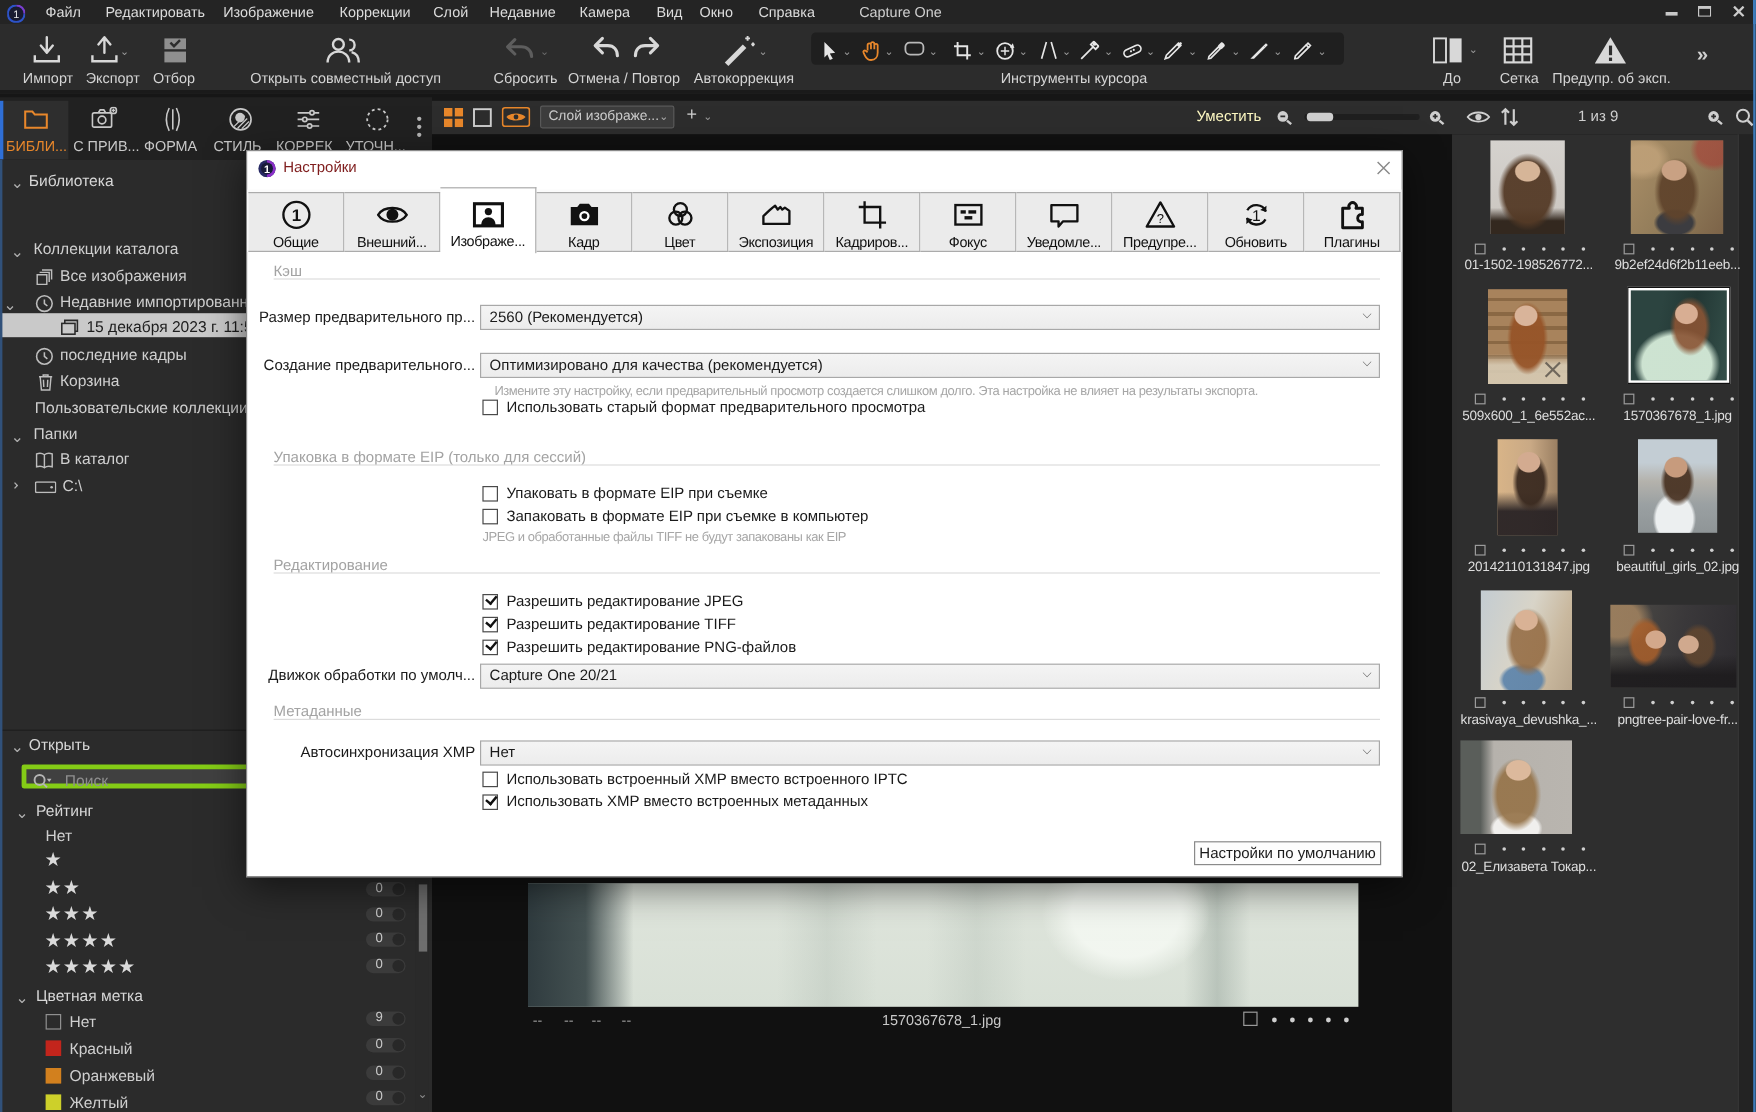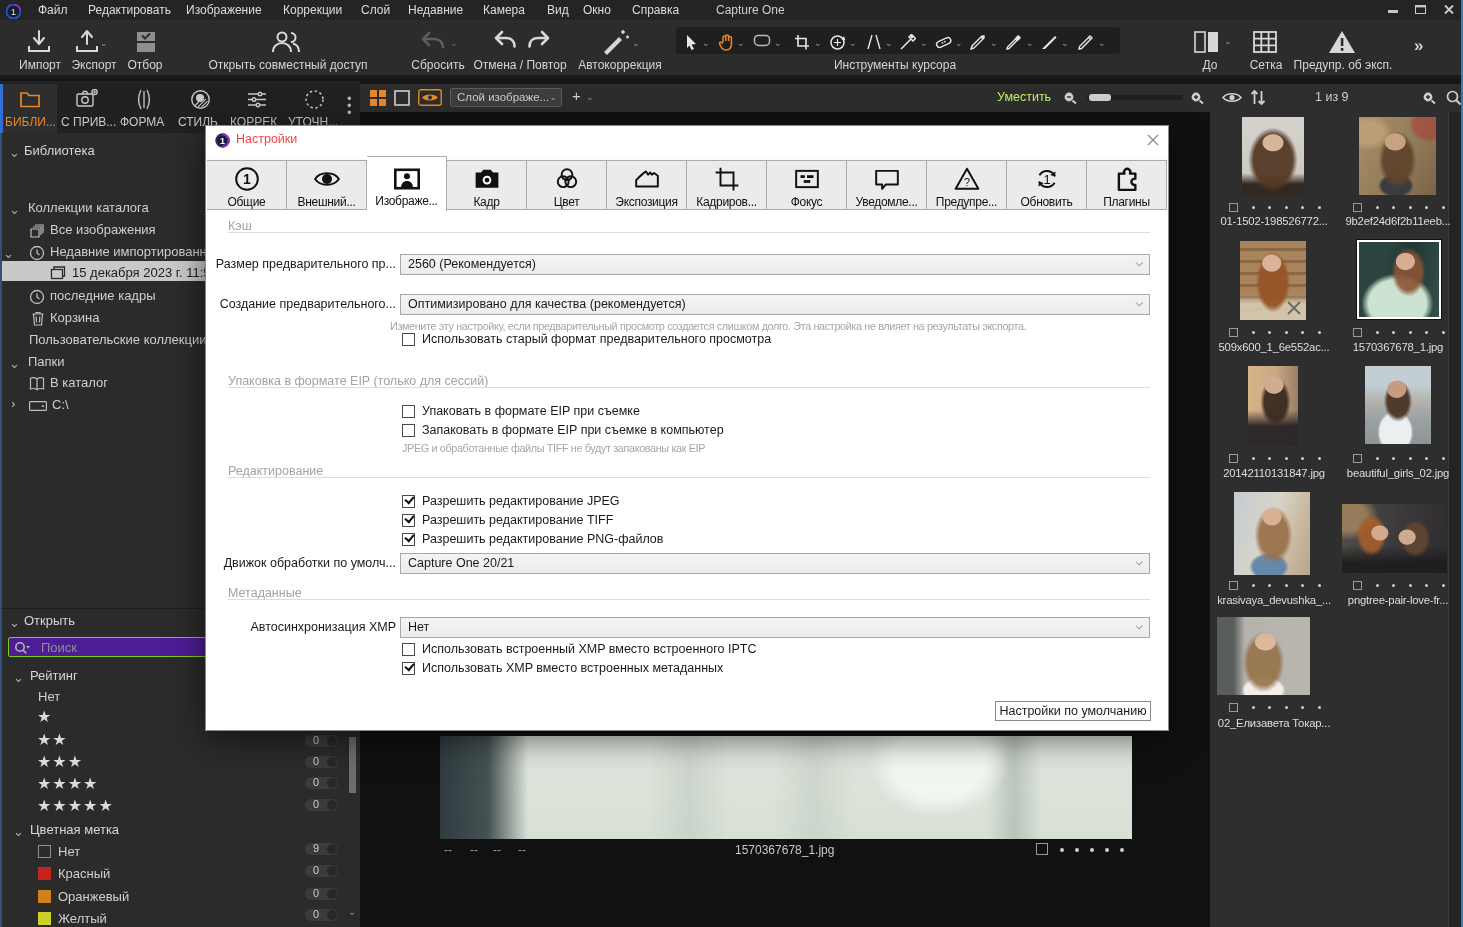--- a/index.html
+++ b/index.html
@@ -351,21 +351,21 @@
   <span class="abs chev" style="left:5px;top:264px;transform:rotate(-90deg)">⌄</span>
   <svg class="abs" style="left:29px;top:268px" width="18" height="10" viewBox="0 0 18 10">
       <rect x="0.6" y="0.6" width="16.8" height="8.8" rx="1" fill="none" stroke="#bdbdbd" stroke-width="1.2"></rect>
       <circle cx="14" cy="5" r="1.1" fill="#bdbdbd"></circle>
     </svg>
   <span class="abs" style="left:52px;top:264px">C:\</span>
 
   <div class="abs" style="left:0;top:475px;width:360px;height:1px;background:#1e1e1e"></div>
   <span class="abs chev" style="left:9px;top:482px">⌄</span>
   <span class="abs" style="left:24px;top:480px;color:#d6d6d6">Открыть</span>
-  <div class="abs" style="left:8px;top:504px;width:346px;height:20px;background:#4c1d95;border:1px solid #84cc16;border-radius:2px">
+  <div class="abs" style="left:18px;top:504px;width:346px;height:20px;background:#404040;border:4px solid #84cc16;border-radius:2px">
     <svg class="abs" style="left:5px;top:3px" width="16" height="14" viewBox="0 0 16 14">
         <circle cx="6" cy="6" r="4.2" fill="none" stroke="#b5b5b5" stroke-width="1.6"></circle>
         <path d="M9 9 l3.2 3.2" stroke="#b5b5b5" stroke-width="1.6"></path>
         <path d="M12 5 l4 0 -2 2.6 Z" fill="#b5b5b5"></path>
       </svg>
     <span class="abs" style="left:32px;top:2px;color:#8f8f8f">Поиск</span>
   </div>
   <span class="abs chev" style="left:13px;top:537px">⌄</span>
   <span class="abs" style="left:30px;top:535px;color:#d6d6d6">Рейтинг</span>
   <span class="abs" style="left:38px;top:556px">Нет</span>
@@ -429,21 +429,21 @@
       <rect x="1" y="1" width="14" height="14" fill="none" stroke="#d0d0d0" stroke-width="1.6"></rect>
     </svg>
   <svg class="abs" style="left:58px;top:5px" width="24" height="17" viewBox="0 0 24 17">
       <rect x="0.8" y="0.8" width="22.4" height="15.4" rx="2" fill="none" stroke="#e8872b" stroke-width="1.4"></rect>
       <path d="M4 8.5 C7 4.5 17 4.5 20 8.5 C17 12.5 7 12.5 4 8.5 Z" fill="#e8872b"></path>
       <circle cx="12" cy="8.5" r="2" fill="#2d2d2d"></circle>
     </svg>
   <div class="abs" style="left:90px;top:4px;width:112px;height:19px;background:#3d3d3d;border:1px solid #5a5a5a;border-radius:2px;color:#cccccc;font-size:11.5px;padding:2px 0 0 6px;white-space:nowrap;overflow:hidden">Слой изображе... <span style="position:absolute;right:4px;top:3px;font-size:9px;color:#aaa">⌄</span></div>
   <span class="abs" style="left:212px;top:3px;color:#cfcfcf;font-size:15px">+</span>
   <span class="abs" style="left:226px;top:8px;color:#9a9a9a;font-size:9px">⌄</span>
-  <span class="abs" style="left:637px;top:6px;color:#bef264;font-size:12.5px">Уместить</span>
+  <span class="abs" style="left:637px;top:6px;color:#fef9c3;font-size:12.5px">Уместить</span>
   <svg class="abs" style="left:703px;top:7px" width="15" height="14" viewBox="0 0 15 14">
       <circle cx="6" cy="6" r="4.4" fill="#cfcfcf"></circle>
       <path d="M9.5 9.5 l3.5 3" stroke="#cfcfcf" stroke-width="2"></path>
       <path d="M4 6 h4" stroke="#2d2d2d" stroke-width="1.4"></path>
     </svg>
   <div class="abs" style="left:727px;top:11px;width:96px;height:5px;background:#1f1f1f;border-radius:2px"></div>
   <div class="abs" style="left:729px;top:10px;width:22px;height:7px;background:#cfcfcf;border-radius:3px"></div>
   <svg class="abs" style="left:830px;top:7px" width="15" height="14" viewBox="0 0 15 14">
       <circle cx="6" cy="6" r="4.4" fill="#cfcfcf"></circle>
       <path d="M9.5 9.5 l3.5 3" stroke="#cfcfcf" stroke-width="2"></path>
@@ -580,21 +580,21 @@
     </div>
   <div class="abs cap" style="left:2px;top:605px;width:124px">02_Елизавета Токар...</div>
 </div>
 <div class="abs" id="dialog">
   <svg class="abs" style="left:9px;top:7px" width="15" height="15" viewBox="0 0 15 15">
     <circle cx="7.5" cy="7.5" r="7.2" fill="#272a64"></circle>
     <path d="M7.5 0.3 A7.2 7.2 0 0 1 7.5 14.7 Z" fill="#8b30c9"></path>
     <circle cx="7.5" cy="7.5" r="5" fill="#191b3a"></circle>
     <text x="7.5" y="11" font-size="9" fill="#fff" text-anchor="middle" font-weight="bold">1</text>
   </svg>
-  <span class="abs" style="left:30px;top:6px;color:#ef4444">Настройки</span>
+  <span class="abs" style="left:30px;top:6px;color:#7f1d1d">Настройки</span>
   <svg class="abs" style="left:941px;top:8px" width="12" height="12" viewBox="0 0 12 12">
       <path d="M1 1 L11 11 M11 1 L1 11" stroke="#8a8a8a" stroke-width="1.2"></path>
     </svg>
 
   <div class="abs" style="left:0;top:32px;width:962px;height:52px;background:#fbfbfb"></div>
   <div class="abs tab" style="left:1px">
     <svg viewBox="0 0 24 24">
         <circle cx="12" cy="12" r="10" fill="none" stroke="#111" stroke-width="1.8"></circle>
         <text x="12" y="17" font-size="13" text-anchor="middle" fill="#111" font-weight="bold">1</text>
       </svg>
@@ -687,21 +687,21 @@
   <div class="abs rlab" style="top:131px">Размер предварительного пр...</div>
   <div class="abs drop" style="top:128px">
       <span>2560 (Рекомендуется)</span>
       <em>⌵</em>
     </div>
   <div class="abs rlab" style="top:171px">Создание предварительного...</div>
   <div class="abs drop" style="top:168px">
       <span>Оптимизировано для качества (рекомендуется)</span>
       <em>⌵</em>
     </div>
-  <div class="abs hint" style="left:184px;top:194px">Измените эту настройку, если предварительный просмотр создается слишком долго. Эта настройка не влияет на результаты экспорта.</div>
+  <div class="abs hint" style="left:206px;top:194px">Измените эту настройку, если предварительный просмотр создается слишком долго. Эта настройка не влияет на результаты экспорта.</div>
   <div class="abs cb" style="top:207px"></div>
   <div class="abs cblab" style="top:206px">Использовать старый формат предварительного просмотра</div>
   <div class="abs sect" style="left:22px;top:248px">Упаковка в формате EIP (только для сессий)</div>
   <div class="abs sline" style="left:22px;top:261px;width:922px"></div>
   <div class="abs cb" style="top:279px"></div>
   <div class="abs cblab" style="top:278px">Упаковать в формате EIP при съемке</div>
   <div class="abs cb" style="top:298px"></div>
   <div class="abs cblab" style="top:297px">Запаковать в формате EIP при съемке в компьютер</div>
   <div class="abs hint" style="left:196px;top:316px">JPEG и обработанные файлы TIFF не будут запакованы как EIP</div>
   <div class="abs sect" style="left:22px;top:338px">Редактирование</div>

